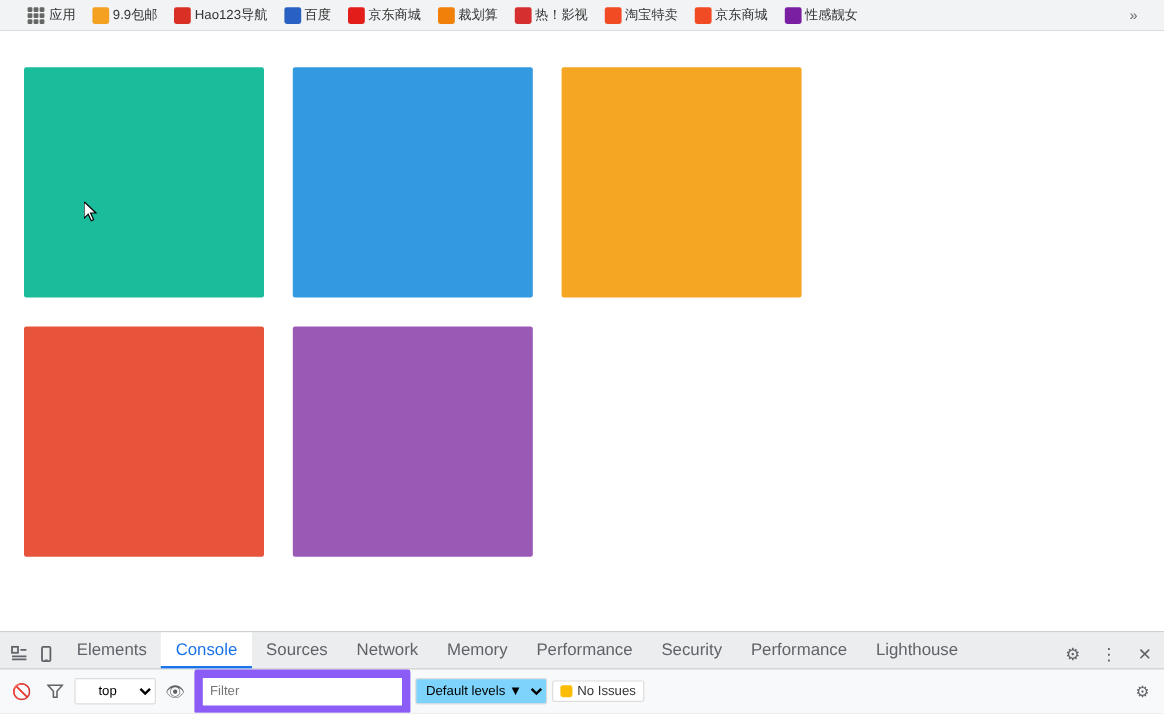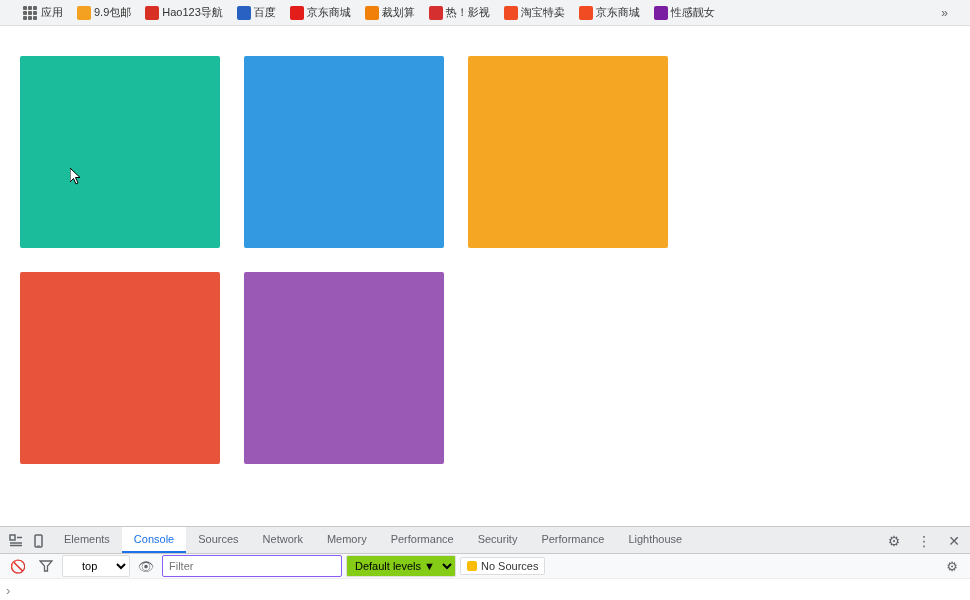--- a/index.html
+++ b/index.html
@@ -74,21 +74,21 @@
       height: 36px;
       background: #ecedef;
       border-bottom: 1px solid #c8c8c8;
       display: flex;
       align-items: flex-end;
       padding-left: 4px;
       gap: 0;
     }
     .devtools-tab {
       padding: 6px 12px;
-      font-size: 11px;
+      font-size: 14px;
       color: #5f6368;
       cursor: pointer;
       border-bottom: 2px solid transparent;
       white-space: nowrap;
     }
     .devtools-tab.active {
       color: #1a73e8;
       border-bottom: 2px solid #1a73e8;
       background: #ffffff;
     }
@@ -137,36 +137,36 @@
     .context-select {
       height: 22px;
       padding: 0 15px;
       font-size: 11px;
       border: 1px solid #ddd;
       border-radius: 2px;
       background: #fff;
       cursor: pointer;
     }
     .filter-input {
-      height: 22px;
+      height: 37px;
       padding: 0 6px;
       font-size: 11px;
-      border: 1px solid #8b5cf6;
+      border: 7px solid #8b5cf6;
       border-radius: 2px;
       flex: 1;
       max-width: 180px;
       outline: none;
     }
     .levels-select {
       height: 22px;
       padding: 0 4px;
       font-size: 11px;
       border: 1px solid #ddd;
       border-radius: 2px;
-      background: #84cc16;
+      background: #7dd3fc;
       cursor: pointer;
     }
     .no-issues-badge {
       display: flex;
       align-items: center;
       gap: 4px;
       background: #fff;
       border: 1px solid #ddd;
       border-radius: 2px;
       padding: 2px 6px;
@@ -317,21 +317,21 @@
     <select class="context-select">
       <option>top</option>
     </select>
     <button class="toolbar-btn" title="Show live expression">👁</button>
     <input type="text" class="filter-input" placeholder="Filter" style="">
     <select class="levels-select">
       <option>Default levels ▼</option>
     </select>
     <div class="no-issues-badge">
       <span class="issue-dot"></span>
-      <span>No Sources</span>
+      <span>No Issues</span>
     </div>
     <div style="flex:1;"></div>
     <button class="toolbar-btn" title="Console settings">⚙</button>
   </div>
 
   <div style="display:flex;align-items:center;padding:2px 6px;background:#fff;border-top:1px solid #eee;flex:1;">
     <span style="color:#888;font-size:13px;margin-right:4px;">›</span>
     <div style="flex:1;height:18px;outline:none;cursor:text;"></div>
   </div>
 </div>

